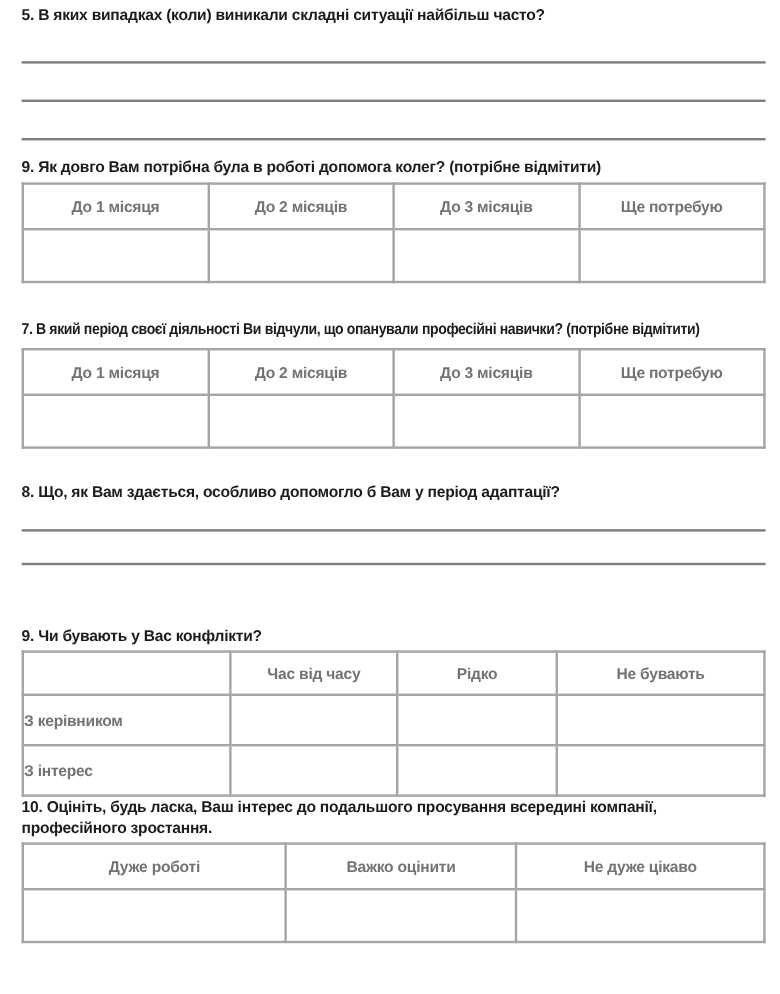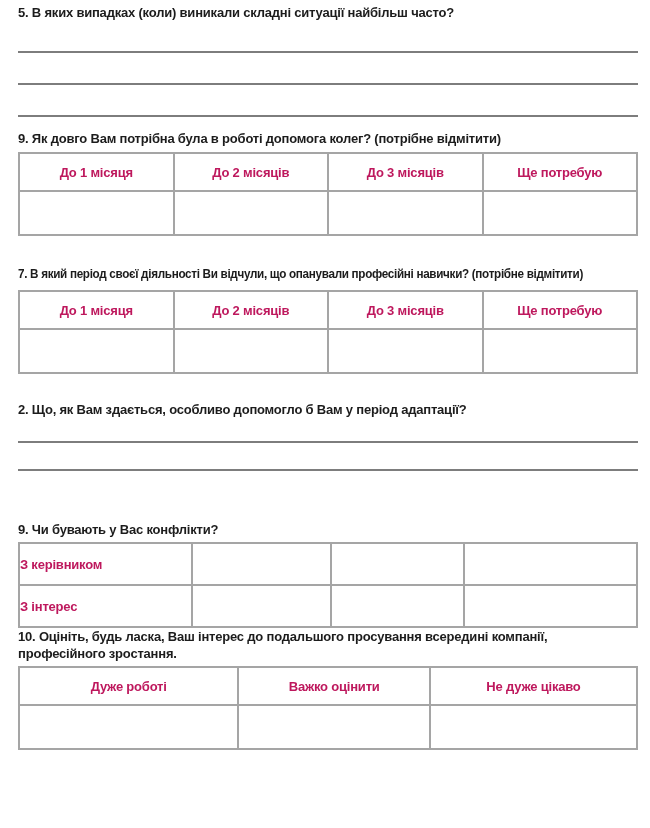--- a/index.html
+++ b/index.html
@@ -36,21 +36,21 @@
   table.tbl {
     width: 100%;
     border-collapse: collapse;
     table-layout: fixed;
   }
   table.tbl th, table.tbl td {
     border: 2px solid #a5a5a5;
     font-size: 13px;
     font-weight: bold;
     letter-spacing: -0.2px;
-    color: #be185d;
+    color: #737373;
   }
   table.tbl th { text-align: center; vertical-align: middle; height: 38px; }
   table.tbl td { height: 44px; }
   table.tbl td.row-label {
     text-align: left;
     vertical-align: middle;
   }
   table.t9 th { height: 36px; }
   table.t9 td { height: 42px; }
 
@@ -123,37 +123,43 @@
         <td></td>
         <td></td>
         <td></td>
         <td></td>
       </tr>
     </tbody>
       </table>
   </section>
 
   <section>
-    <h2 class="q mt27">2. Що, як Вам здається, особливо допомогло б Вам у період адаптації?</h2>
+    <h2 class="q mt27">8. Що, як Вам здається, особливо допомогло б Вам у період адаптації?</h2>
     <div>
       <div class="answer-line short-a"></div>
       <div class="answer-line short-b"></div>
     </div>
   </section>
 
   <section>
     <h2 class="q mt38">9. Чи бувають у Вас конфлікти?</h2>
     <table class="tbl t9 mt4">
       <colgroup>
         <col style="width:28%">
           <col style="width:22.5%">
           <col style="width:21.5%">
           <col style="width:28%">
       </colgroup>
       <tbody>
+          <tr>
+        <th></th>
+        <th>Час від часу</th>
+        <th>Рідко</th>
+        <th>Не бувають</th>
+      </tr>
       <tr>
         <td class="row-label">З керівником</td>
         <td></td>
         <td></td>
         <td></td>
       </tr>
       <tr>
         <td class="row-label">З інтерес</td>
         <td></td>
         <td></td>

